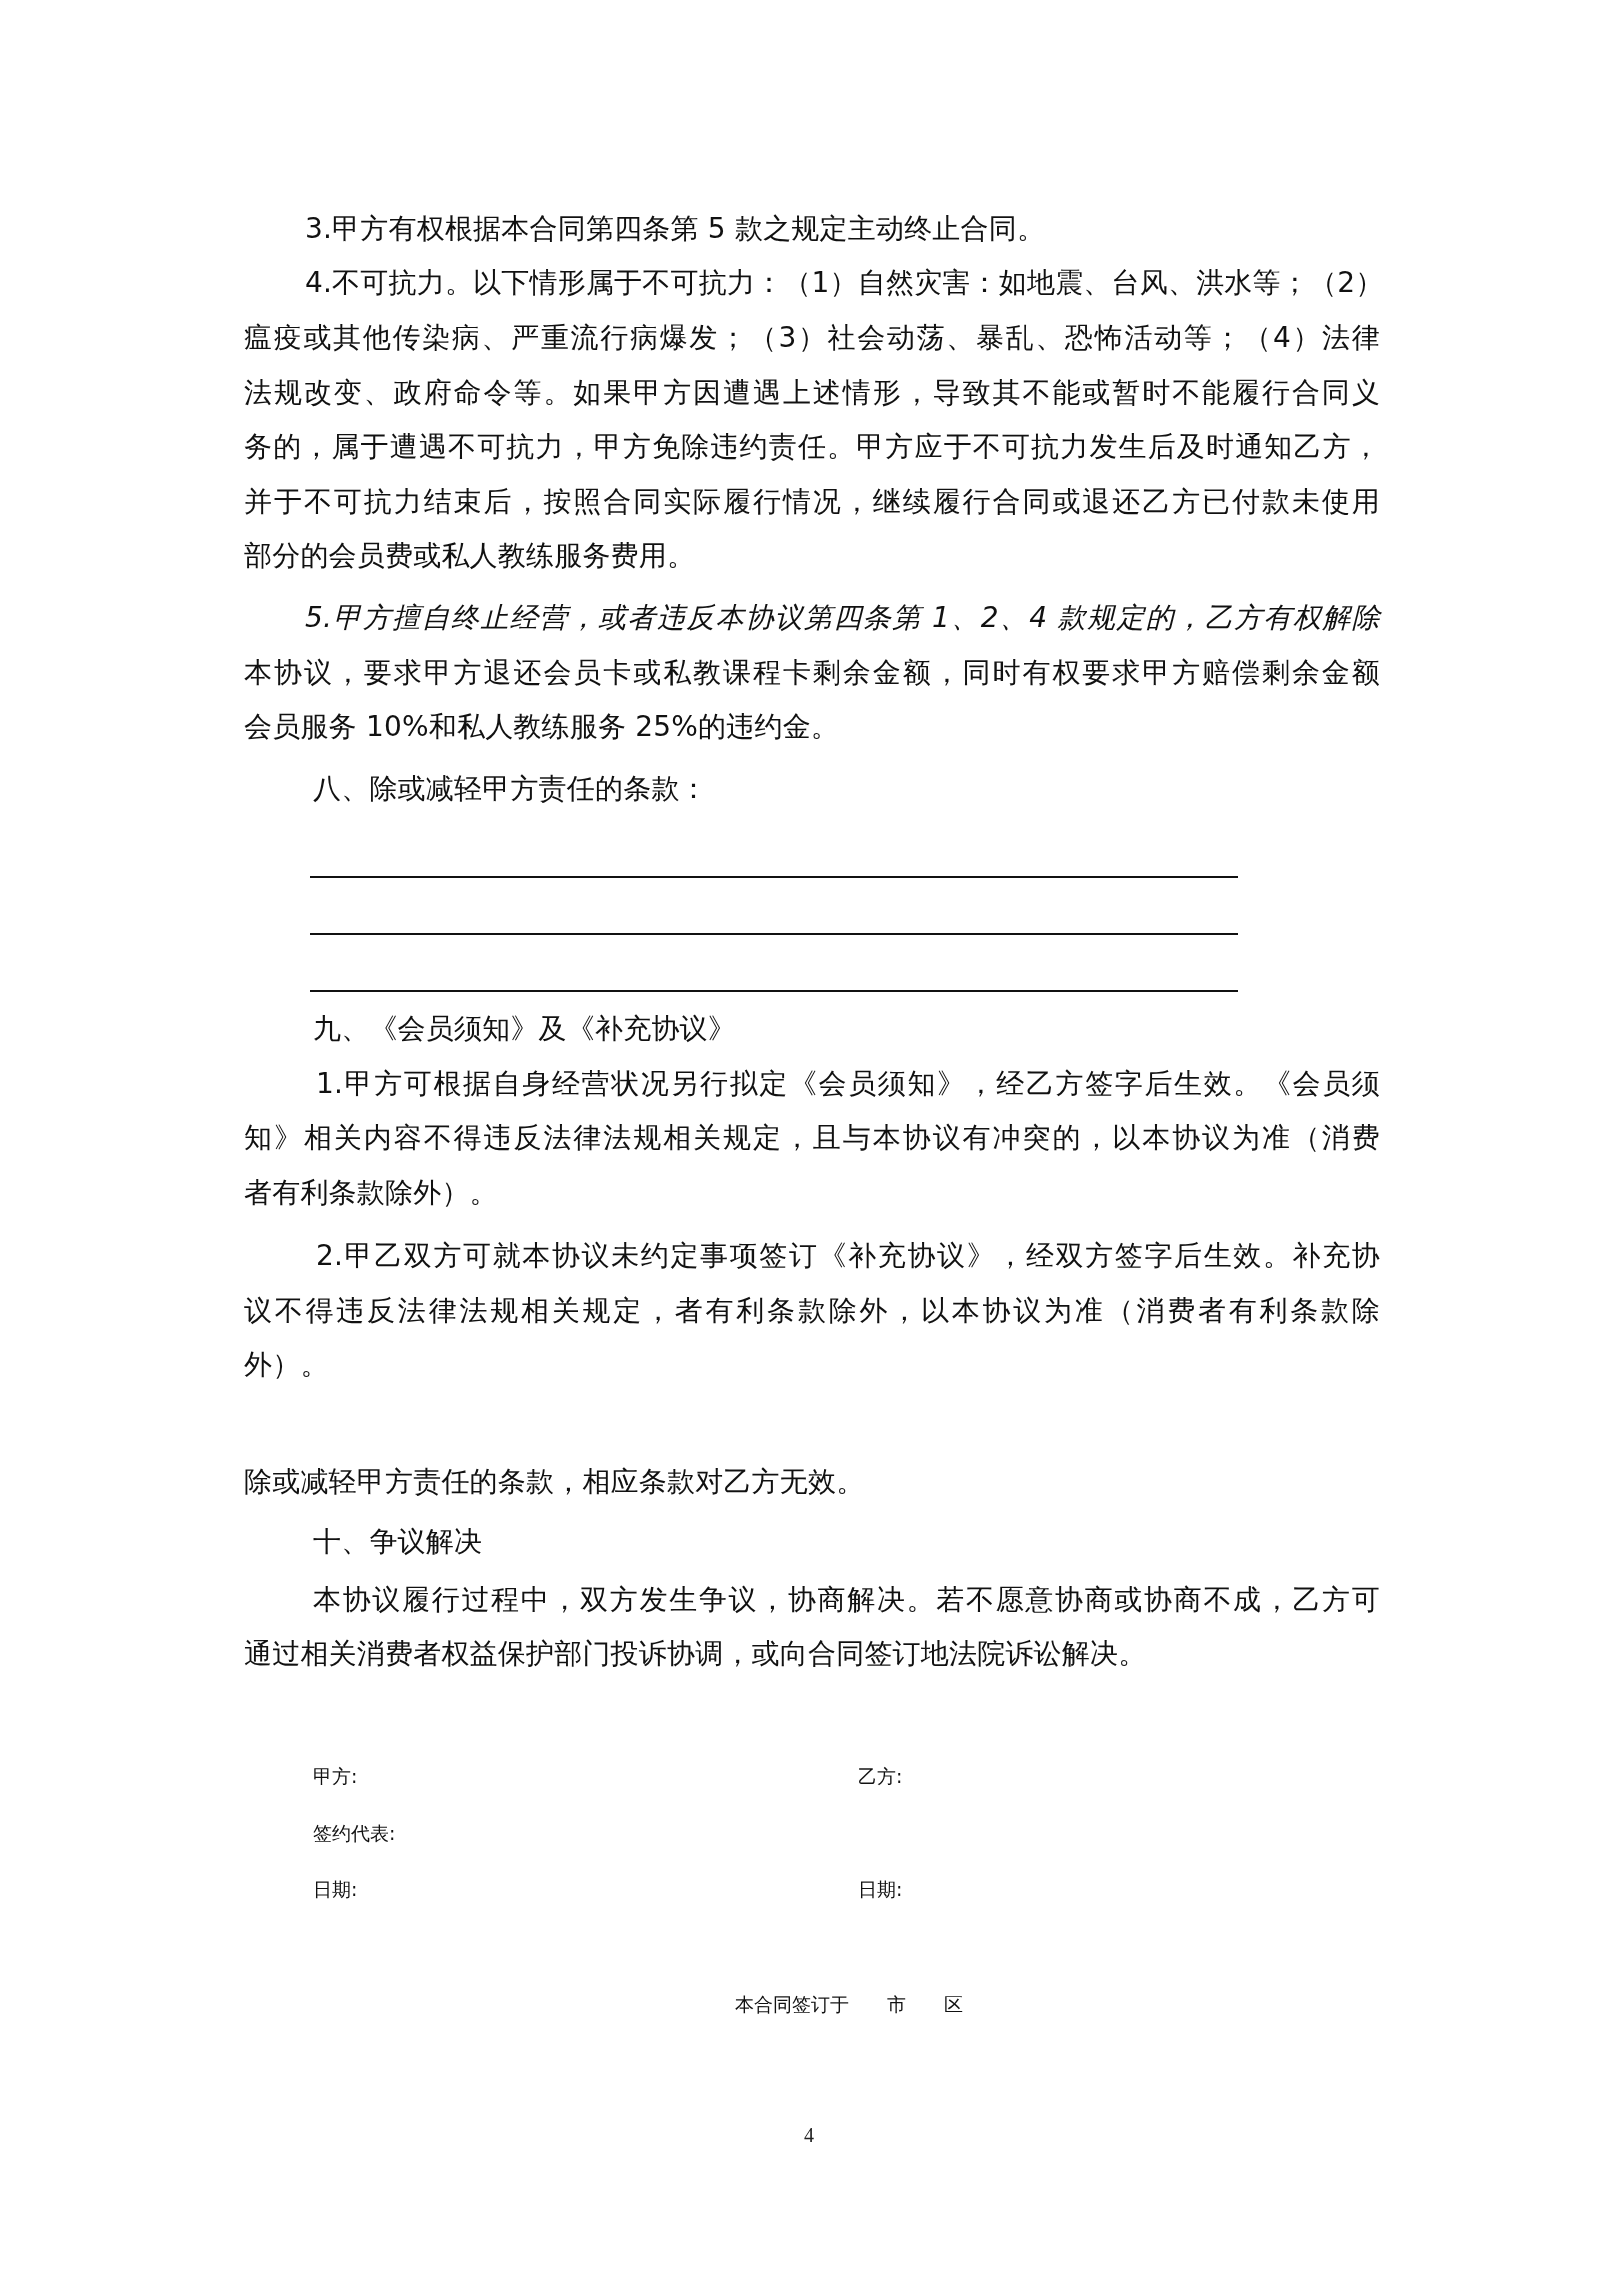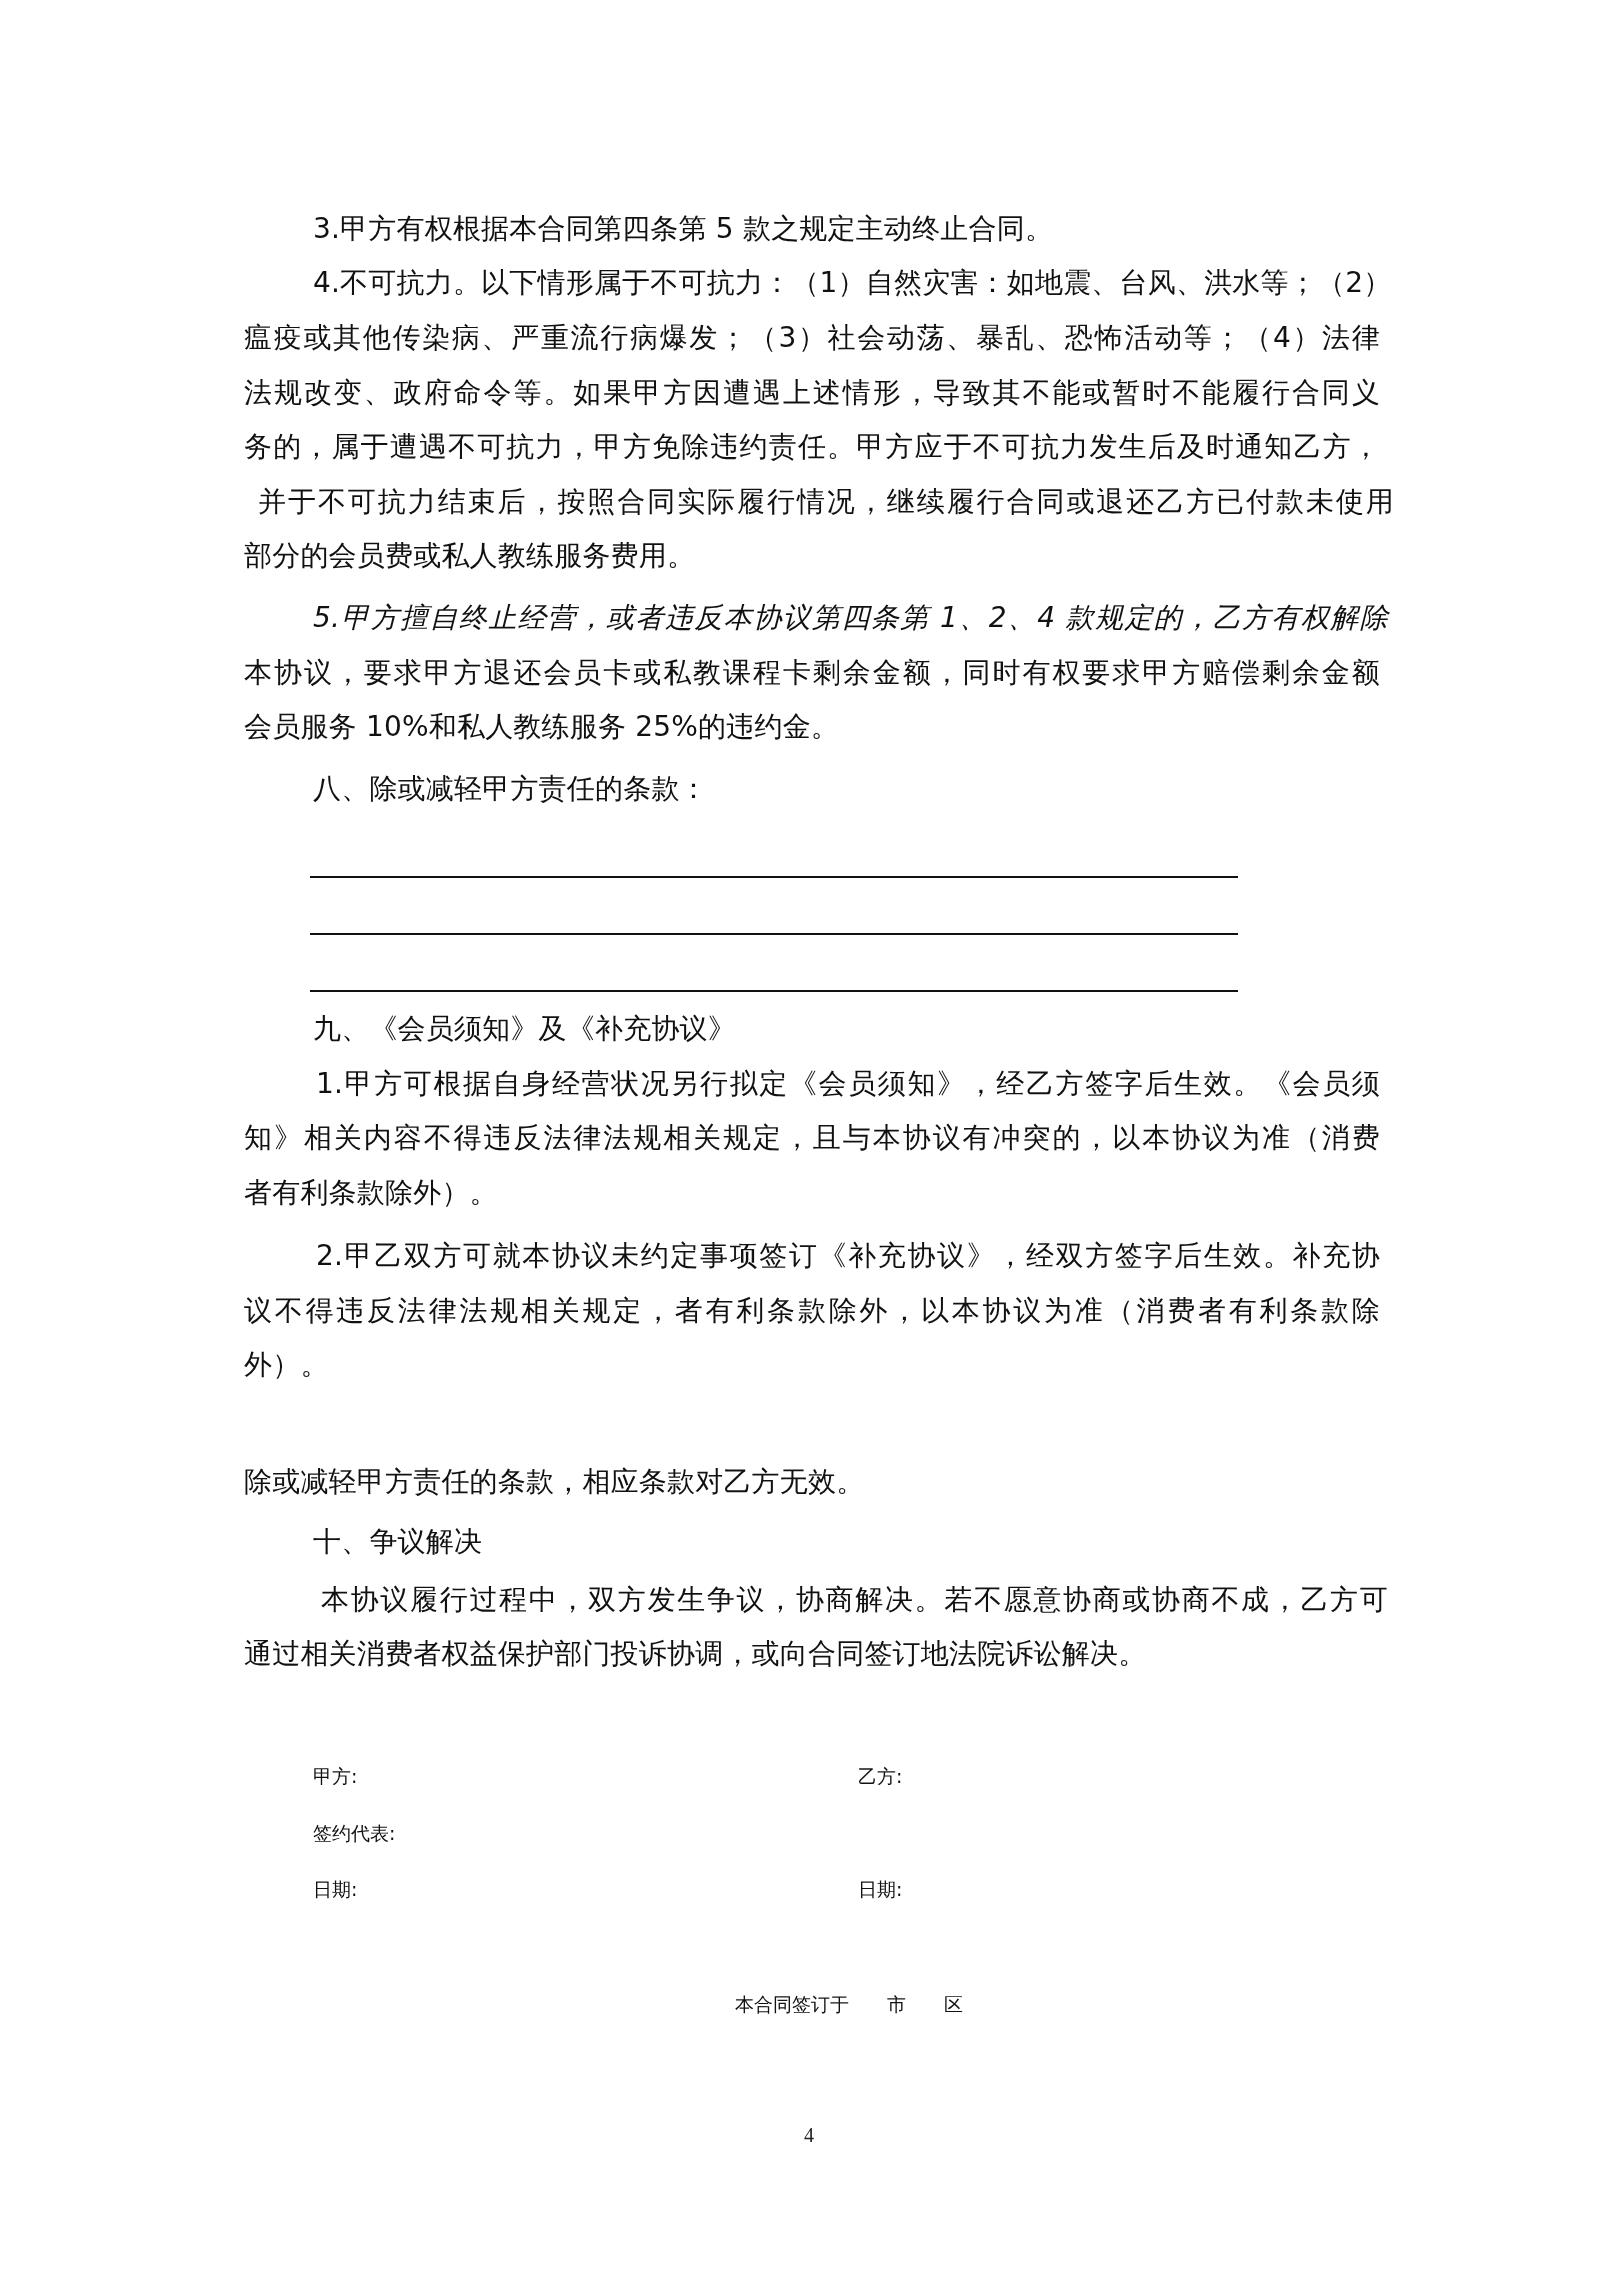--- a/index.html
+++ b/index.html
@@ -2,40 +2,40 @@
 <html style="font-size:14.5px"><head>
   <meta charset="utf-8">
   <style>
     html, body { margin: 0; padding: 0; background: #ffffff; }
     body { width: 1623px; height: 2294px; position: relative; overflow: hidden;
            font-family: "DejaVu Sans", "Liberation Sans", sans-serif; color: #111111; }
     .page { position: absolute; left: 0; top: 0; width: 1623px; height: 2294px; background: #ffffff; }
     .line { position: absolute; left: 244px; width: 1136px; font-size: 28px; line-height: 36px;
             white-space: nowrap; letter-spacing: 0.2px; }
     .justify { text-align: justify; text-align-last: justify; }
-    .indent { left: 305px; width: 1075px; margin-left: 8px; }
+    .indent { left: 305px; width: 1075px; }
     .indent2 { left: 316px; width: 1064px; }
     .blank-line { position: absolute; left: 310px; width: 928px; height: 0;
                   border-top: 2.7px solid #111111; }
     .sig { position: absolute; font-size: 19px; line-height: 36px; white-space: nowrap; }
     .pagenum { position: absolute; left: 804px; top: 2122px; font-size: 20px; line-height: 27px;
                font-family: "Liberation Serif", "DejaVu Serif", serif; color: #222222; }
   </style>
 </head>
 <body>
 
 <div class="page">
 
   <div class="line indent" style="top:211px;">3.甲方有权根据本合同第四条第 5 款之规定主动终止合同。</div>
 
   <div class="line indent justify" style="top:265px;">4.不可抗力。以下情形属于不可抗力：（1）自然灾害：如地震、台风、洪水等；（2）</div>
   <div class="line justify" style="top:320px;">瘟疫或其他传染病、严重流行病爆发；（3）社会动荡、暴乱、恐怖活动等；（4）法律</div>
   <div class="line justify" style="top:375px;">法规改变、政府命令等。如果甲方因遭遇上述情形，导致其不能或暂时不能履行合同义</div>
   <div class="line justify" style="top:429px;">务的，属于遭遇不可抗力，甲方免除违约责任。甲方应于不可抗力发生后及时通知乙方，</div>
-  <div class="line justify" style="top:484px;margin-left:14px;">并于不可抗力结束后，按照合同实际履行情况，继续履行合同或退还乙方已付款未使用</div>
+  <div class="line justify" style="top:484px;">并于不可抗力结束后，按照合同实际履行情况，继续履行合同或退还乙方已付款未使用</div>
   <div class="line" style="top:538px;">部分的会员费或私人教练服务费用。</div>
 
   <div class="line indent justify" style="top:600px;font-style:italic;">5.甲方擅自终止经营，或者违反本协议第四条第 1、2、4 款规定的，乙方有权解除</div>
   <div class="line justify" style="top:655px;">本协议，要求甲方退还会员卡或私教课程卡剩余金额，同时有权要求甲方赔偿剩余金额</div>
   <div class="line" style="top:709px;">会员服务 10%和私人教练服务 25%的违约金。</div>
 
   <div class="line" style="top:771px; left:313px;">八、除或减轻甲方责任的条款：</div>
   <div class="blank-line" style="top:876px;"></div>
   <div class="blank-line" style="top:933px;"></div>
   <div class="blank-line" style="top:990px;"></div>

